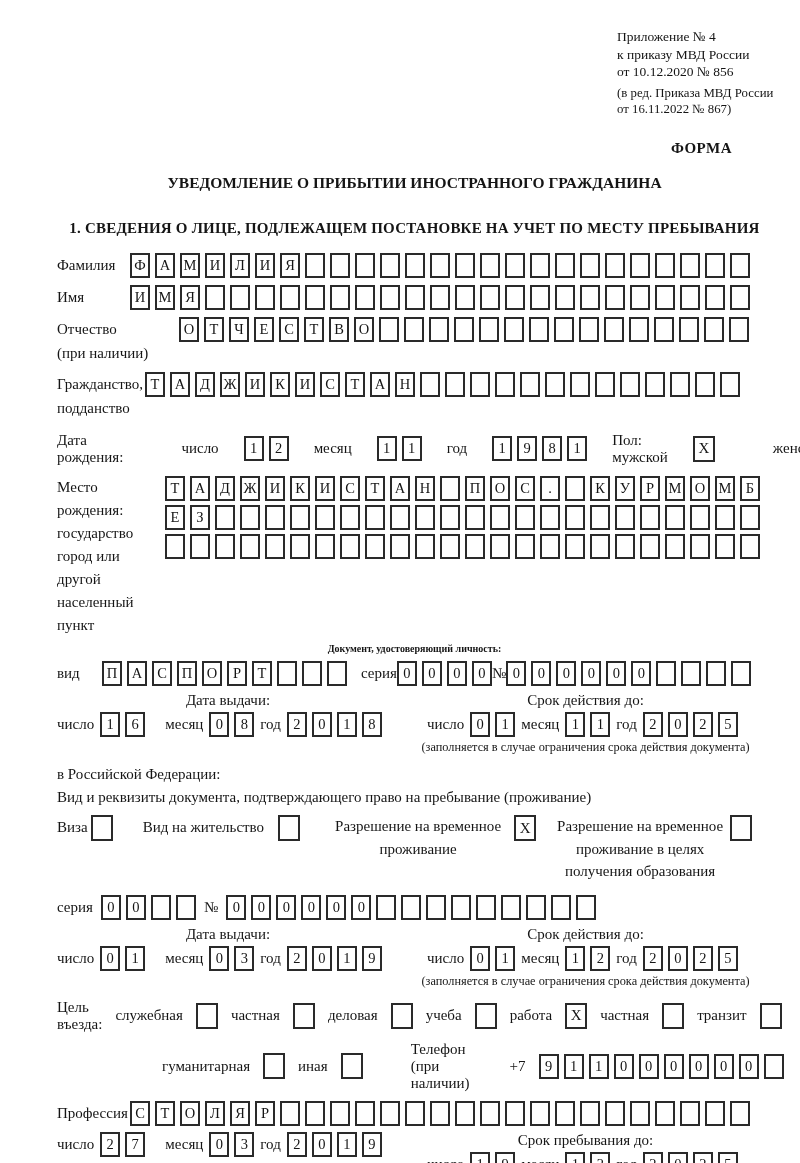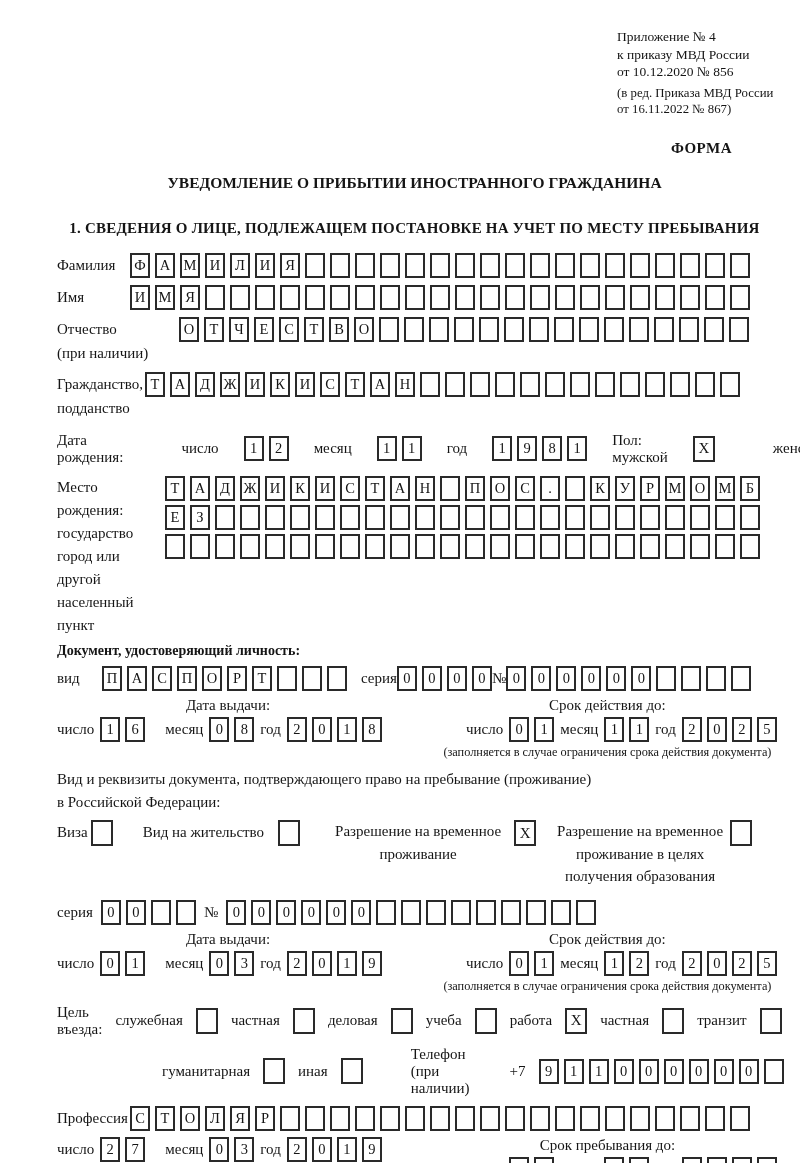--- a/index.html
+++ b/index.html
@@ -28,22 +28,22 @@
   .checkbox{
     width:22px;min-width:22px;height:26px;box-sizing:border-box;
     border:2px solid #2a2a2a;display:inline-flex;align-items:center;justify-content:center;
     font-size:15px;background:#fff;
   }
   .flabel{width:73px;flex:none;}
   .flabel2{width:122px;flex:none;line-height:1.6;}
   .flabel3{width:88px;flex:none;line-height:1.6;}
   .lblcol{width:108px;flex:none;line-height:23px;}
   .stack{display:flex;flex-direction:column;gap:4px;}
-  .dochead{font-weight:bold;font-size:14px;margin-top:6px;}
-  .dblock{display:flex;margin-top:6px;gap:39px;}
+  .dochead{font-weight:bold;text-align:center;font-size:10px;margin-top:6px;}
+  .dblock{display:flex;margin-top:6px;}
   .dcol-l{width:342px;flex:none;}
   .dcol-r{flex:1;}
   .dhead{text-align:center;margin-bottom:3px;}
   .drow{display:flex;align-items:center;gap:6px;}
   .note{font-size:12.3px;text-align:center;margin-top:3px;}
   .intro{line-height:1.55;margin-top:8px;}
   .optml{width:192px;text-align:center;line-height:1.5;flex:none;}
   .optml2{width:180px;text-align:center;line-height:1.5;flex:none;}
   .gap8{width:8px;flex:none;}.gap14{width:14px;flex:none;}.gap22{width:22px;flex:none;}.gap30{width:30px;flex:none;}
   .prow{display:flex;align-items:center;gap:13px;}
@@ -394,22 +394,22 @@
           <span class="cell">0</span>
           <span class="cell">2</span>
           <span class="cell">5</span>
         </span>
     </div>
     <div class="note">(заполняется в случае ограничения срока действия документа)</div>
   </div>
 </div>
 
 <div class="intro">
+  <div>в Российской Федерации:</div>
   <div>Вид и реквизиты документа, подтверждающего право на пребывание (проживание)</div>
-  <div>в Российской Федерации:</div>
 </div>
 
 <div class="row-top" style="margin-top:6px;">
   <span style="padding-top:4px;">Виза</span>
   <span class="checkbox" style="margin-left:3px;"></span>
   <span class="gap30"></span>
   <span style="padding-top:4px;">Вид на жительство</span>
   <span class="checkbox" style="margin-left:14px;"></span>
   <span class="gap22"></span>
   <span class="optml">Разрешение на временное проживание</span>

